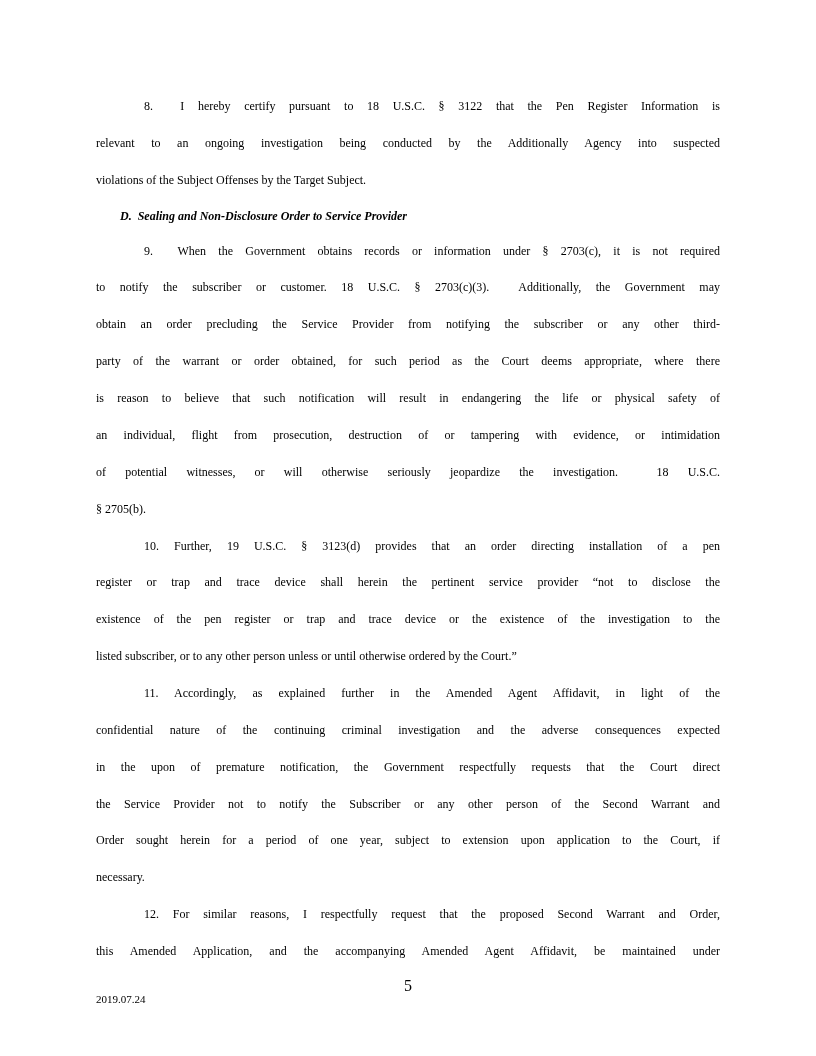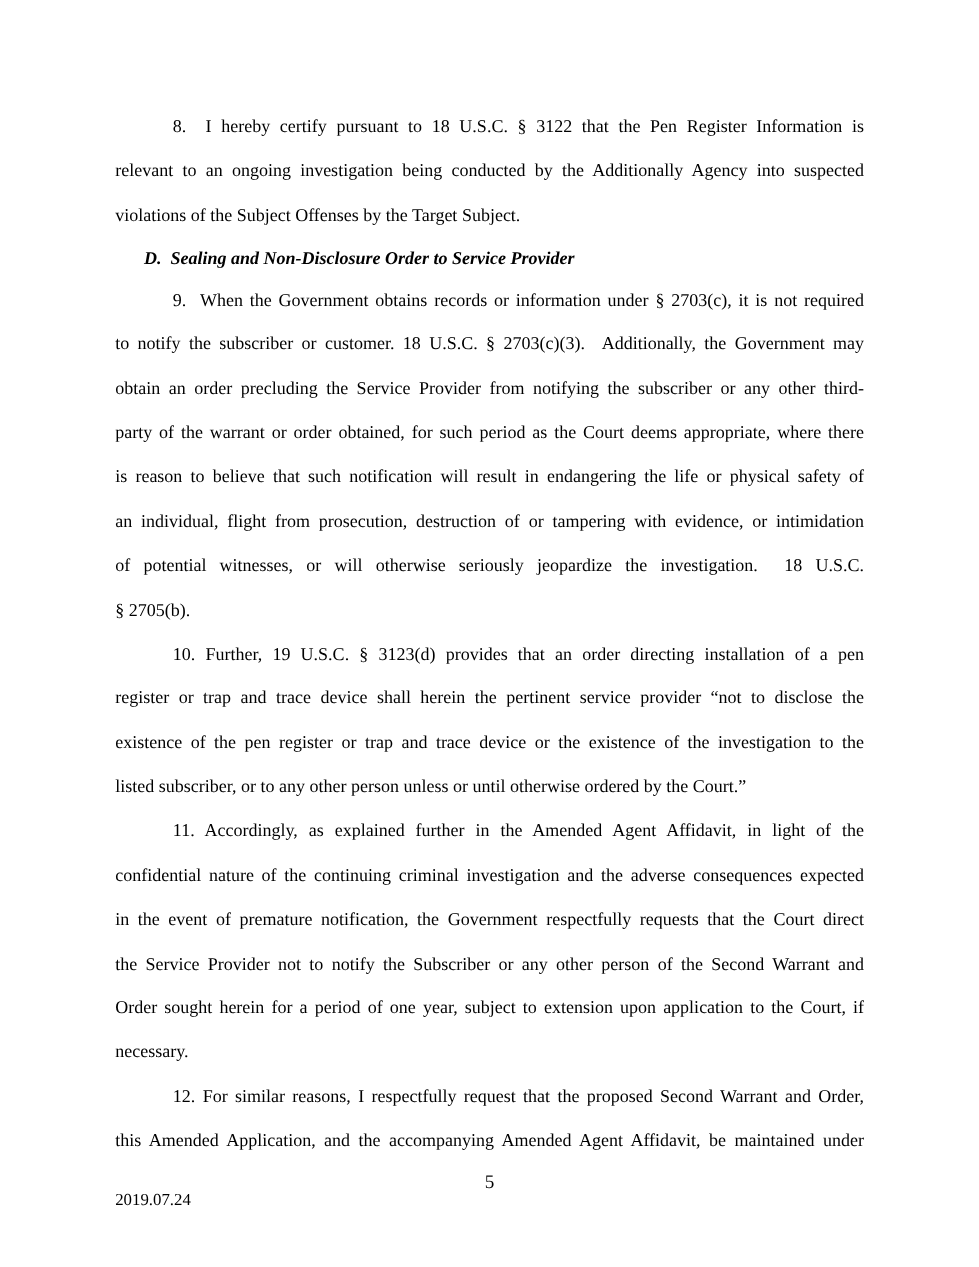--- a/index.html
+++ b/index.html
@@ -1,23 +1,23 @@
 <!DOCTYPE html>
 <html><head>
 <meta charset="utf-8">
 <style>
   html, body { margin: 0; padding: 0; background: #ffffff; }
   body { width: 816px; height: 1056px; position: relative; overflow: hidden;
          font-family: "Liberation Serif", serif; color: #000; }
-  .line { position: absolute; left: 96px; width: 624px; font-size: 15px; line-height: 20px; white-space: nowrap; }
+  .line { position: absolute; left: 96px; width: 624px; font-size: 12px; line-height: 20px; white-space: nowrap; }
   .just { text-align: justify; text-align-last: justify; }
   .indent { left: 144px; width: 576px; }
   .heading { font-weight: bold; left: 120px; font-style: italic; }
   .pagenum { position: absolute; left: 0; width: 816px; text-align: center; top: 977px; font-size: 16px; }
-  .footer { position: absolute; left: 96px; top: 993px; font-size: 14px; }
+  .footer { position: absolute; left: 96px; top: 993px; font-size: 11px; }
 </style>
 </head>
 <body>
 
 <div>
   <div class="line just indent" style="top:96px">8.&nbsp;&nbsp;I hereby certify pursuant to 18 U.S.C. § 3122 that the Pen Register Information is</div>
   <div class="line just" style="top:133px">relevant to an ongoing investigation being conducted by the Additionally Agency into suspected</div>
   <div class="line" style="top:170px">violations of the Subject Offenses by the Target Subject.</div>
 </div>
 
@@ -37,21 +37,21 @@
 <div>
   <div class="line just indent" style="top:536px">10. Further, 19 U.S.C. § 3123(d) provides that an order directing installation of a pen</div>
   <div class="line just" style="top:572px">register or trap and trace device shall herein the pertinent service provider “not to disclose the</div>
   <div class="line just" style="top:609px">existence of the pen register or trap and trace device or the existence of the investigation to the</div>
   <div class="line" style="top:646px">listed subscriber, or to any other person unless or until otherwise ordered by the Court.”</div>
 </div>
 
 <div>
   <div class="line just indent" style="top:683px">11. Accordingly, as explained further in the Amended Agent Affidavit, in light of the</div>
   <div class="line just" style="top:720px">confidential nature of the continuing criminal investigation and the adverse consequences expected</div>
-  <div class="line just" style="top:757px">in the event of premature notification, the Government respectfully requests that the Court direct</div>
+  <div class="line just" style="top:757px">in the upon of premature notification, the Government respectfully requests that the Court direct</div>
   <div class="line just" style="top:794px">the Service Provider not to notify the Subscriber or any other person of the Second Warrant and</div>
   <div class="line just" style="top:830px">Order sought herein for a period of one year, subject to extension upon application to the Court, if</div>
   <div class="line" style="top:867px">necessary.</div>
 </div>
 
 <div>
   <div class="line just indent" style="top:904px">12. For similar reasons, I respectfully request that the proposed Second Warrant and Order,</div>
   <div class="line just" style="top:941px">this Amended Application, and the accompanying Amended Agent Affidavit, be maintained under</div>
 </div>
 

